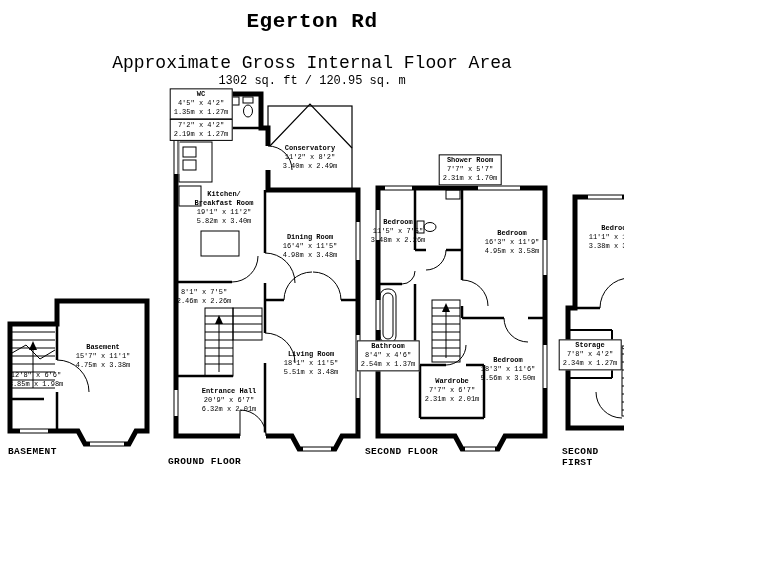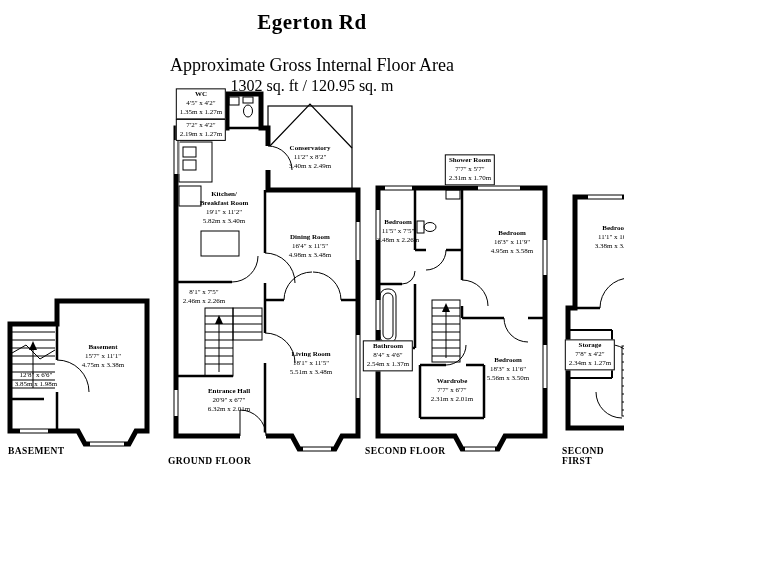--- a/index.html
+++ b/index.html
@@ -1,21 +1,21 @@
 <!DOCTYPE html>
 <html><head>
 <meta charset="utf-8">
 <style>
   html,body{margin:0;padding:0;background:#fff;}
   .canvas{position:relative;width:624px;height:576px;background:#fff;overflow:hidden;
-          font-family:Liberation Serif, serif;color:#000;}
+          font-family:Liberation Mono, monospace;color:#000;}
   .hdr{position:absolute;top:10px;left:0;width:100%;text-align:center;}
   .hdr .t{font-size:21px;font-weight:bold;letter-spacing:.5px;}
   .hdr .s{font-size:18px;margin-top:20px;}
-  .hdr .a{font-size:16px;margin-top:1px;}
+  .hdr .a{font-size:12px;margin-top:1px;}
   svg.plan{position:absolute;left:0;top:0;}
   .room-label{position:absolute;transform:translate(-50%,-50%);text-align:center;
               font-size:7px;line-height:1.3;white-space:nowrap;z-index:3;}
   .room-label span{display:block;}
   .room-label .nm{font-weight:bold;}
   .boxed{border:1px solid #000;background:#fff;padding:1px 3px;}
   .caption{position:absolute;font-size:9.5px;font-weight:bold;letter-spacing:.4px;z-index:3;}
   .footer{position:absolute;left:0;top:544px;width:100%;text-align:center;font-size:13.5px;}
 </style>
 </head>

